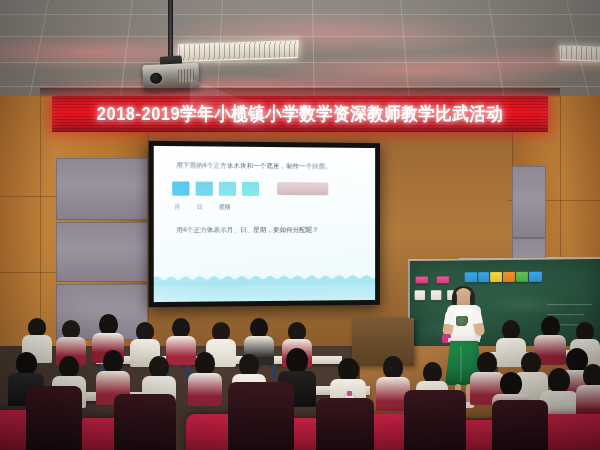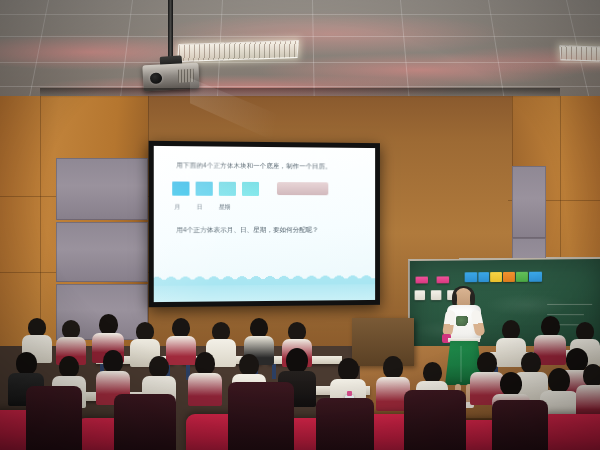--- a/index.html
+++ b/index.html
@@ -383,20 +383,23 @@
   <div class="wline" style="left:508px;top:200px;width:92px;"></div>
   <div class="wline" style="left:508px;top:268px;width:92px;"></div>
 
   <div class="acoustic" style="left:56px;top:158px;width:92px;height:62px;"></div>
   <div class="acoustic" style="left:56px;top:222px;width:92px;height:60px;"></div>
   <div class="acoustic" style="left:56px;top:284px;width:92px;height:56px;"></div>
   <div class="acoustic" style="left:512px;top:166px;width:34px;height:72px;"></div>
   <div class="acoustic" style="left:512px;top:238px;width:34px;height:66px;"></div>
 
   <div class="banner-topshadow"></div>
+  <div class="banner">
+    <div class="banner-text">2018-2019学年小榄镇小学数学资深教师教学比武活动</div>
+  </div>
 
   <div class="proj-beam"></div>
   <div class="screen-frame">
     <div class="screen">
       <div class="slide">
         <div class="slide-q1">用下面的4个正方体木块和一个底座，制作一个日历。</div>
 
         <div class="cubes">
           <div class="cube c1"></div>
           <div class="cube c2"></div>

